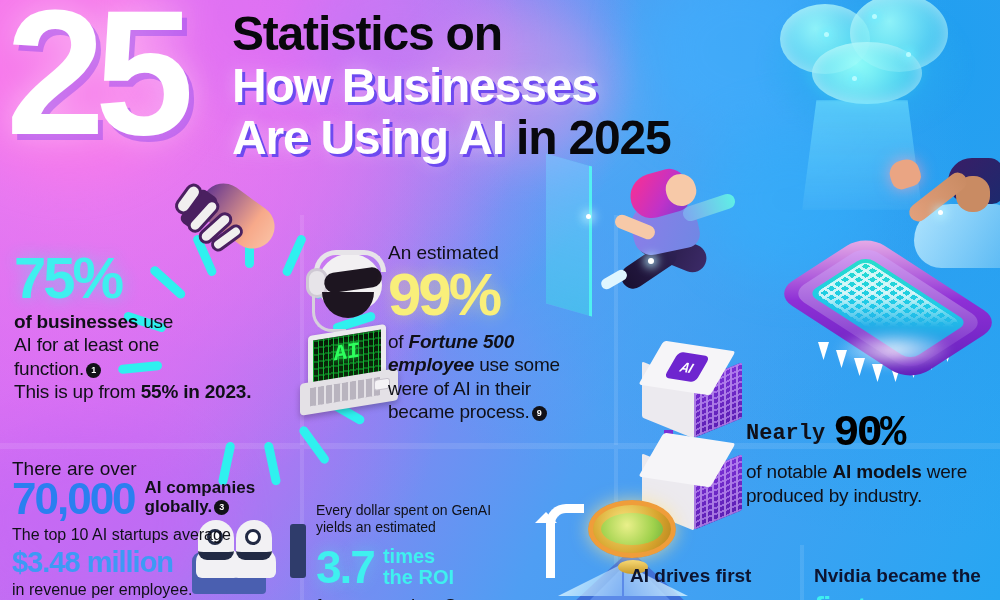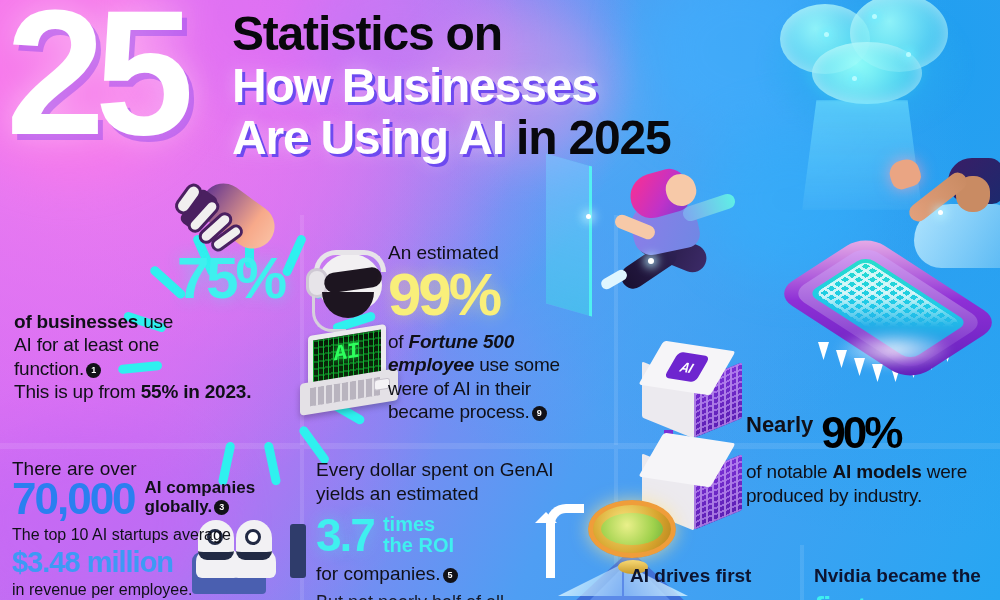--- a/index.html
+++ b/index.html
@@ -74,49 +74,49 @@
 
   .cite {
     display:inline-flex; align-items:center; justify-content:center;
     width:15px; height:15px; border-radius:50%;
     background:#111118; color:#fff; font-size:9px; font-weight:800;
     vertical-align:2px; margin-left:2px;
   }
 
   
   .b1 { left:14px; top:250px; width:270px; }
-  .b1 .num { font-size:58px;text-align:right; }
+  .b1 .num { font-size:58px; }
   .b1 .body-t { margin-top:4px; }
 
   
   .b2 { left:388px; top:242px; width:205px; text-align:left; }
   .b2 .lead { font-size:19px; font-weight:500; }
   .b2 .num { font-size:60px; margin:2px 0 6px; }
   .b2 .body-t i { font-style:italic; font-weight:800; }
 
   
   .b3 { left:746px; top:412px; width:246px; }
-  .b3 .row { display:flex; align-items:flex-start; gap:8px; }
+  .b3 .row { display:flex; align-items:center; gap:8px;font-family:Liberation Mono, monospace; }
   .b3 .lead { font-size:22px; font-weight:600; }
   .b3 .num { font-size:44px; }
   .b3 .body-t { margin-top:6px; }
 
   
   .b4 { left:12px; top:458px; width:290px; }
   .b4 .lead { font-size:19px; font-weight:500; }
   .b4 .row { display:flex; gap:10px; margin-top:-2px; }
   .b4 .num { font-size:44px; letter-spacing:-2px; }
   .b4 .side { font-size:17px; font-weight:800; line-height:1.12; }
   .b4 .sub { font-size:16px; font-weight:500; margin-top:6px; }
   .b4 .money { font-size:29px; font-weight:900; color:#3d9af5; letter-spacing:-1px; margin-top:2px; }
   .b4 .tail { font-size:16px; font-weight:500; margin-top:2px; }
 
   
   .b5 { left:316px; top:458px; width:290px; }
-  .b5 .lead { font-size:19px; font-weight:500; line-height:1.24; }
+  .b5 .lead { font-size:14px; font-weight:500; line-height:1.24;margin-top:44px; }
   .b5 .row { display:flex; align-items:center; gap:9px; margin-top:8px; }
   .b5 .num { font-size:46px; letter-spacing:-2px; }
   .b5 .roi { font-size:20px; font-weight:900; color:#3ff0ef; line-height:1.05; }
   .b5 .tail { font-size:19px; font-weight:500; margin-top:6px; }
   .b5 .cut { font-size:18px; font-weight:500; margin-top:7px; opacity:.92; }
 
   
   .b6 { left:630px; top:565px; width:165px; }
   .b6 .lead { font-size:19px; font-weight:600; color:#0d1430; }
   .b7 { left:814px; top:565px; width:186px; }

